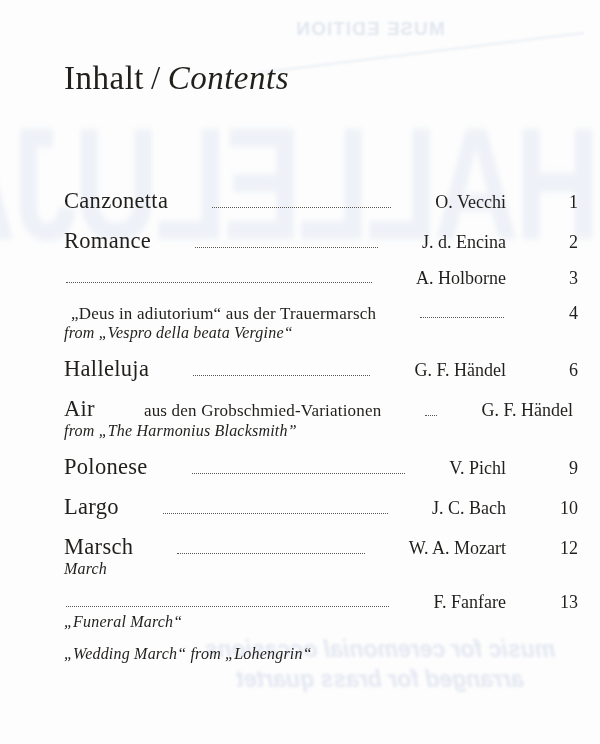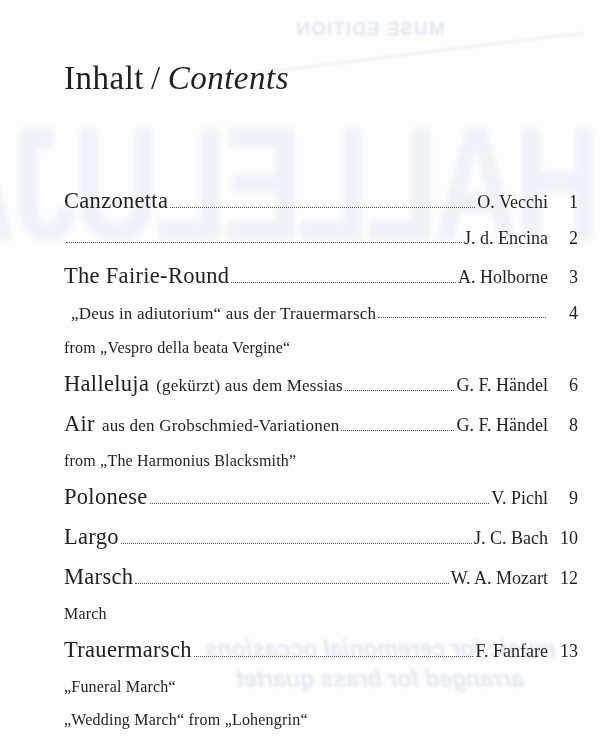--- a/index.html
+++ b/index.html
@@ -49,42 +49,42 @@
     width: 600px; height: 744px;
   }
   .page-title {
     font-size: 33px; font-weight: normal; margin: 0;
     letter-spacing: 0.5px; line-height: 40px;
   }
   .page-title .sep { margin: 0 7px; font-style: normal; }
   .page-title .en { font-style: italic; }
   .toc { margin-top: 90px; }
   .entry { margin-bottom: 14px; }
-  .entry-main { display: flex; align-items: baseline; }
+  .entry-main { display: flex; align-items: baseline; gap: 42px; }
   .entry-title {
     font-size: 22.5px; line-height: 26px; white-space: nowrap;
     letter-spacing: 0.3px;
   }
   .entry-annotation {
     font-size: 17px; margin-left: 7px; white-space: nowrap;
     letter-spacing: 0.2px;
   }
   .leader {
     flex: 1 1 auto; min-width: 12px;
     border-bottom: 1.6px dotted #5a554e;
     align-self: flex-end; margin: 0 2px 6px 2px;
   }
   .composer { font-size: 18px; white-space: nowrap; }
   .pagenum {
     width: 30px; flex: 0 0 30px; text-align: right;
     font-size: 18px;
   }
   .entry-subtitle {
-    font-size: 16px; line-height: 18px;
-    margin-top: 15px; letter-spacing: 0.2px;
+    font-size: 16px; font-style: italic; line-height: 18px;
+    margin-top: 0; letter-spacing: 0.2px;
   }
 </style>
 </head>
 <body>
 
 <div class="wm wm-logo">MUSE EDITION</div>
 <div class="wm wm-swoosh"></div>
 <div class="wm wm-big">HALLELUJA</div>
 <div class="wm wm-bottom">
   <div>music for ceremonial occasions</div>
@@ -104,52 +104,51 @@
 
           <span class="leader"></span>
           <span class="composer">O. Vecchi</span>
           <span class="pagenum">1</span>
         </div>
 
       </div>
 
       <div class="entry">
         <div class="entry-main">
+          <span class="entry-title">Romance</span>
 
           <span class="leader"></span>
           <span class="composer">J. d. Encina</span>
           <span class="pagenum">2</span>
         </div>
 
       </div>
 
       <div class="entry">
         <div class="entry-main">
-          <span class="entry-title">The Fairie-Round</span>
 
           <span class="leader"></span>
           <span class="composer">A. Holborne</span>
           <span class="pagenum">3</span>
         </div>
 
       </div>
 
       <div class="entry">
         <div class="entry-main">
           <span class="entry-annotation">„Deus in adiutorium“ aus der Trauermarsch</span>
           <span class="leader"></span>
           <span class="pagenum">4</span>
         </div>
         <div class="entry-subtitle">from „Vespro della beata Vergine“</div>
       </div>
 
       <div class="entry">
         <div class="entry-main">
           <span class="entry-title">Halleluja</span>
-          <span class="entry-annotation">(gekürzt) aus dem Messias</span>
           <span class="leader"></span>
           <span class="composer">G. F. Händel</span>
           <span class="pagenum">6</span>
         </div>
       </div>
 
       <div class="entry">
         <div class="entry-main">
           <span class="entry-title">Air</span>
           <span class="entry-annotation">aus den Grobschmied-Variationen</span>
@@ -188,21 +187,20 @@
 
           <span class="leader"></span>
           <span class="composer">W. A. Mozart</span>
           <span class="pagenum">12</span>
         </div>
         <div class="entry-subtitle">March</div>
       </div>
 
       <div class="entry">
         <div class="entry-main">
-          <span class="entry-title">Trauermarsch</span>
 
           <span class="leader"></span>
           <span class="composer">F. Fanfare</span>
           <span class="pagenum">13</span>
         </div>
         <div class="entry-subtitle">„Funeral March“</div>
       </div>
 
       <div class="entry">
         <div class="entry-subtitle">„Wedding March“ from „Lohengrin“</div>

